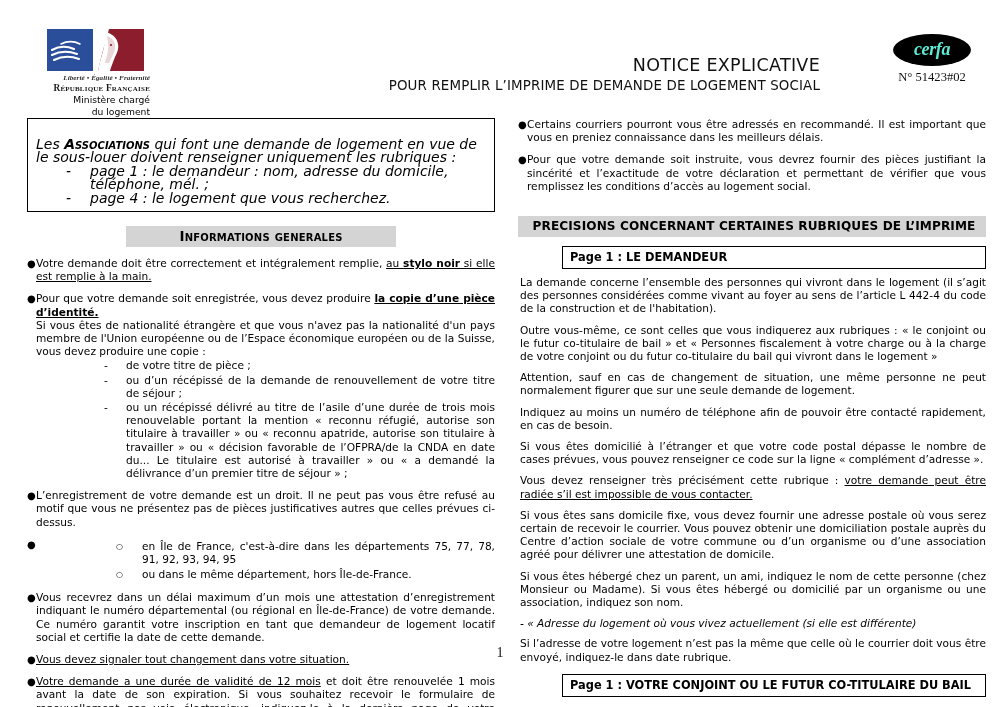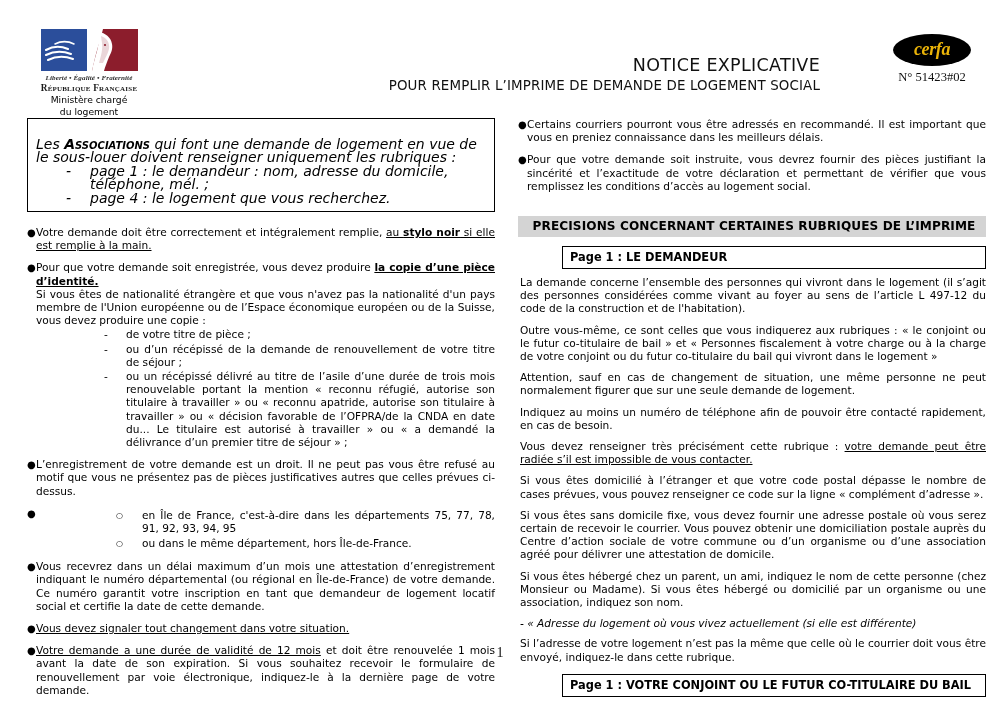--- a/index.html
+++ b/index.html
@@ -23,24 +23,24 @@
     padding: 0;
   }
 
   
   .header {
     position: relative;
     height: 92px;
   }
   .logo-block {
     position: absolute;
-    left: 34px;
+    left: 40px;
     top: 28px;
     width: 110px;
-    text-align: center;
+    text-align: right;
   }
   .marianne {
     width: 97px;
     height: 44px;
     display: block;
     margin: 0 auto;
   }
   .devise {
     font-family: "Liberation Serif", "DejaVu Serif", serif;
     font-style: italic;
@@ -100,21 +100,21 @@
     background: #000;
     border-radius: 50%;
     margin: 0 auto;
     position: relative;
   }
   .cerfa-oval span {
     position: absolute;
     left: 0; right: 0;
     top: 50%;
     transform: translateY(-52%);
-    color: #eab308;
+    color: #5eead4;
     font-family: "Liberation Serif", "DejaVu Serif", serif;
     font-style: italic;
     font-weight: bold;
     font-size: 18px;
     letter-spacing: -.4px;
   }
   .cerfa-num {
     font-family: "Liberation Serif", "DejaVu Serif", serif;
     font-size: 12.6px;
     margin-top: 4px;
@@ -330,20 +330,21 @@
         <div class="assoc-sub">
           <div class="assoc-dash">-</div>
           <div class="assoc-txt">page 1 : le demandeur : nom, adresse du domicile, téléphone, mél. ;</div>
         </div>
         <div class="assoc-sub">
           <div class="assoc-dash">-</div>
           <div class="assoc-txt">page 4 : le logement que vous recherchez.</div>
         </div>
       </div>
 
+      <div class="banner">Informations generales</div>
 
       <div class="bul">
         <div class="bul-dot">●</div>
         <div class="bul-body">
           <span>Votre demande doit être correctement et intégralement remplie, </span><u><span>au </span><b>stylo noir</b><span> si elle est remplie à la main.</span></u>
         </div>
       </div>
 
       <div class="bul">
         <div class="bul-dot">●</div>
@@ -415,37 +416,37 @@
         <div class="bul-dot">●</div>
         <div class="bul-body">Pour que votre demande soit instruite, vous devrez fournir des pièces justifiant la sincérité et l’exactitude de votre déclaration et permettant de vérifier que vous remplissez les conditions d’accès au logement social.</div>
       </div>
 
       <div style="height:14px"></div>
 
       <div class="banner-wide">PRECISIONS CONCERNANT CERTAINES RUBRIQUES DE L’IMPRIME</div>
 
       <div class="page-head">Page 1 : LE DEMANDEUR</div>
 
-      <div class="para">La demande concerne l’ensemble des personnes qui vivront dans le logement  (il s’agit des personnes considérées comme vivant au foyer au sens de l’article L 497-12 du code de la construction et de l'habitation).</div>
+      <div class="para">La demande concerne l’ensemble des personnes qui vivront dans le logement  (il s’agit des personnes considérées comme vivant au foyer au sens de l’article L 442-4 du code de la construction et de l'habitation).</div>
       <div class="para">Outre vous-même, ce sont celles que vous indiquerez aux rubriques : « le conjoint ou le futur co-titulaire de bail » et « Personnes fiscalement à votre charge ou à la charge de votre conjoint ou du futur co-titulaire du bail qui vivront dans le logement »</div>
       <div class="para">Attention, sauf en cas de changement de situation, une même personne ne peut normalement figurer que sur une seule demande de logement.</div>
       <div class="para">Indiquez au moins un numéro de téléphone afin de pouvoir être contacté rapidement, en cas de besoin.</div>
 
 
+      <div class="para">Si vous êtes domicilié à l’étranger et que votre code postal dépasse le nombre de cases prévues, vous pouvez renseigner ce code sur la ligne « complément d’adresse ».</div>
+
       <div class="para">
         <span>Vous devez renseigner très précisément cette rubrique : </span><u>votre demande peut être radiée s’il est impossible de vous contacter.</u>
       </div>
-
-      <div class="para">Si vous êtes domicilié à l’étranger et que votre code postal dépasse le nombre de cases prévues, vous pouvez renseigner ce code sur la ligne « complément d’adresse ».</div>
       <div class="para">Si vous êtes sans domicile fixe, vous devez fournir une adresse postale où vous serez certain de recevoir le courrier. Vous pouvez obtenir une domiciliation postale auprès du Centre d’action sociale de votre commune ou d’un organisme ou d’une association agréé pour délivrer une attestation de domicile.</div>
       <div class="para">Si vous êtes hébergé chez un parent, un ami, indiquez le nom de cette personne (chez Monsieur ou Madame). Si vous êtes hébergé ou domicilié par un organisme ou une association, indiquez son nom.</div>
 
       <div class="para-it">- « Adresse du logement où vous vivez actuellement (si elle est différente)</div>
 
-      <div class="para">Si l’adresse de votre logement n’est pas la même que celle où le courrier doit vous être envoyé, indiquez-le dans cette rubrique.</div>
+      <div class="para">Si l’adresse de votre logement n’est pas la même que celle où le courrier doit vous être envoyé, indiquez-le dans date rubrique.</div>
 
       <div class="page-head" style="margin-top:10px">Page 1 : VOTRE CONJOINT OU LE FUTUR CO-TITULAIRE DU BAIL</div>
 
     </div>
 
   </div>
 
   <div class="pagenum">1</div>
 
 </div>

